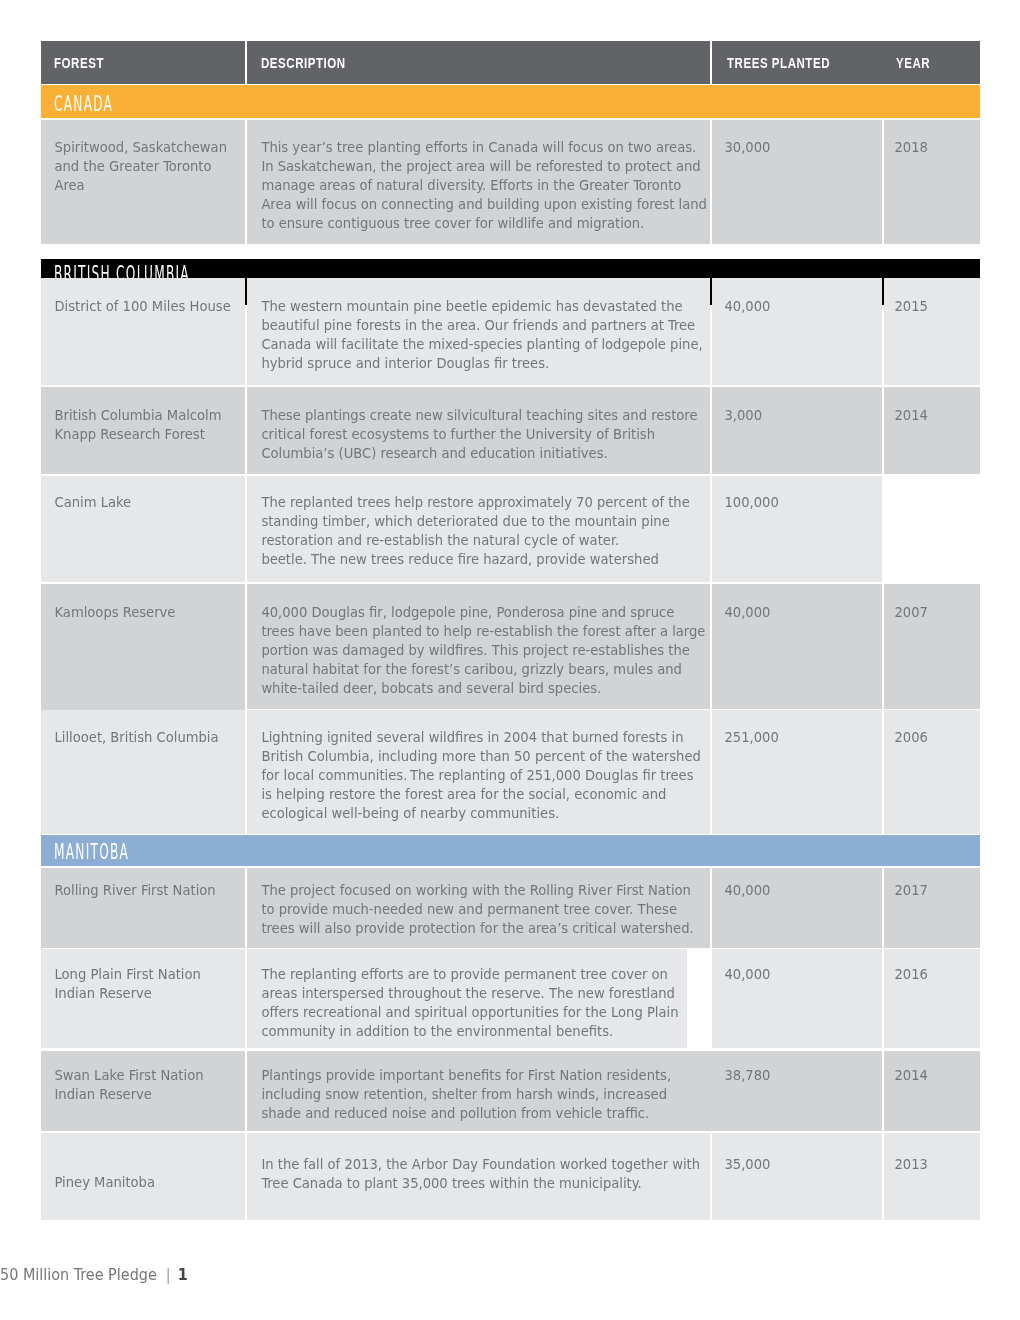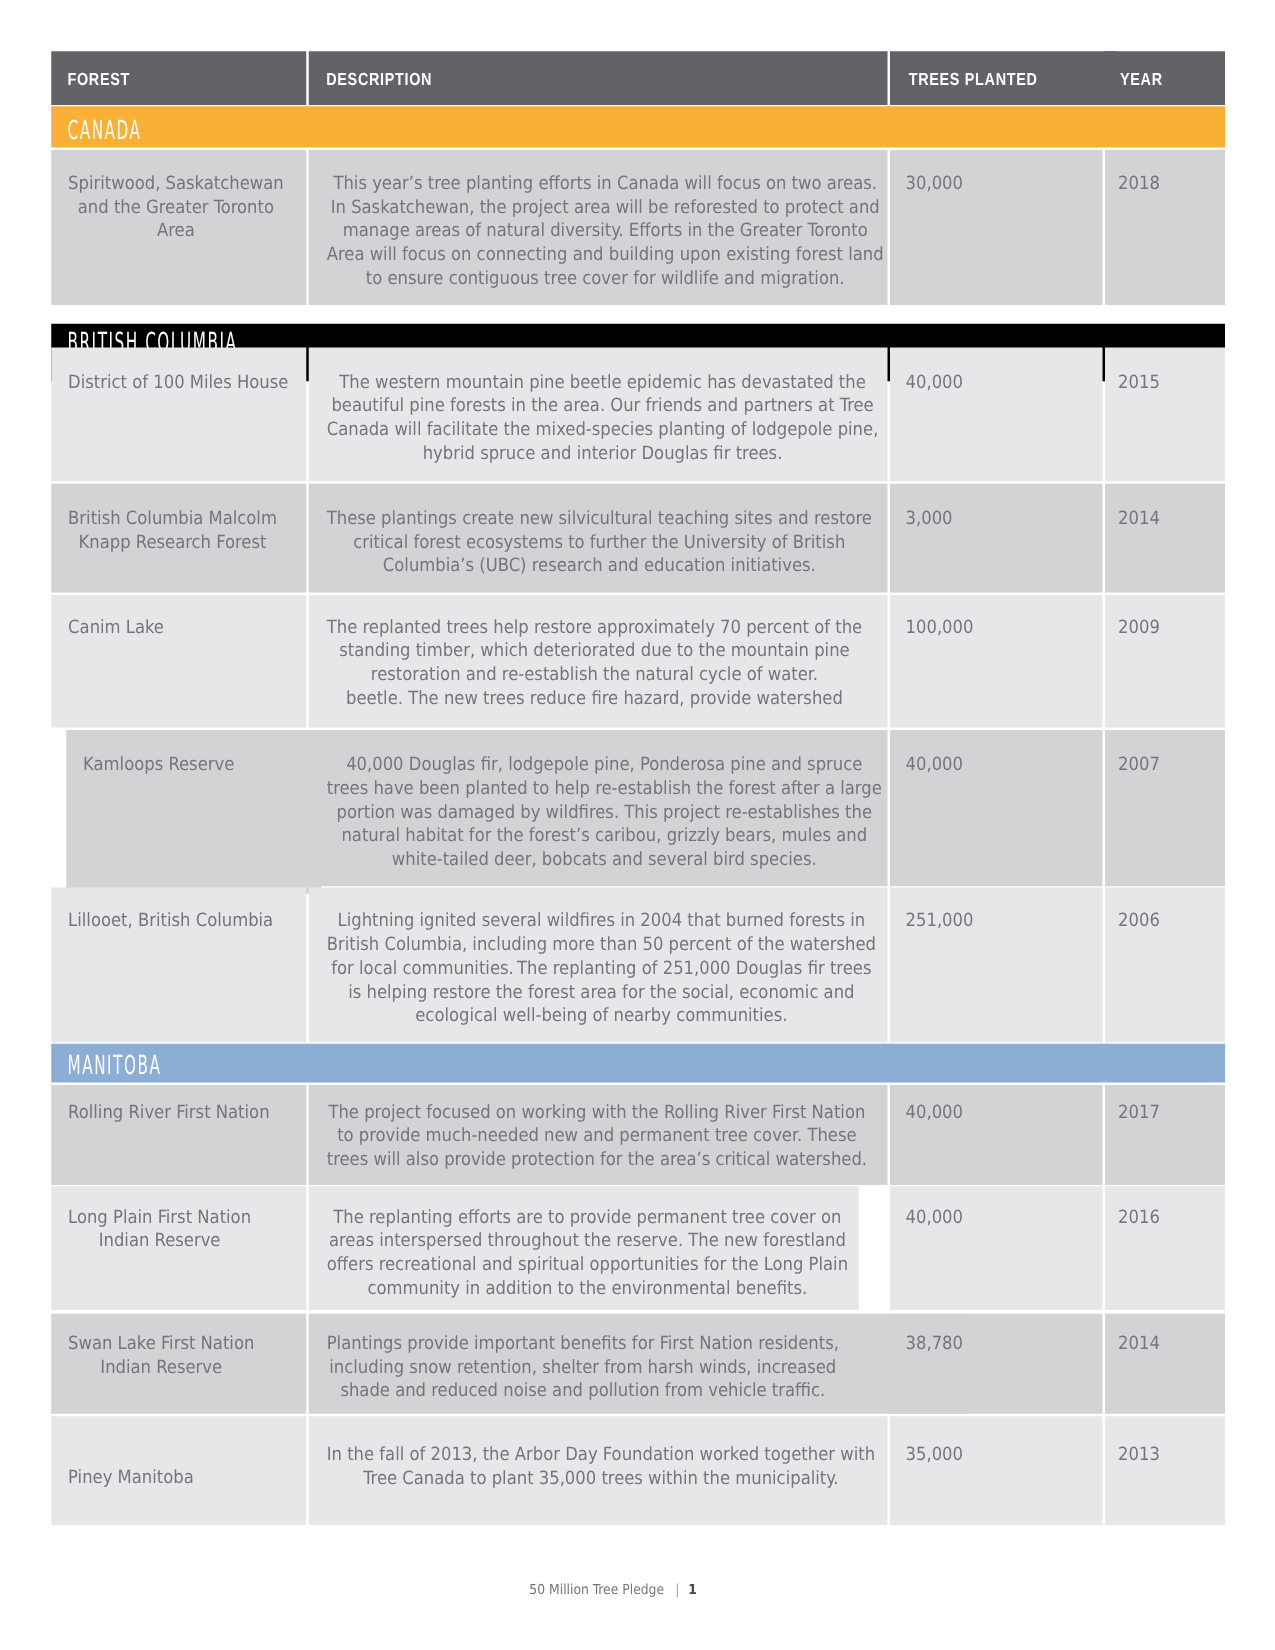--- a/index.html
+++ b/index.html
@@ -2,21 +2,21 @@
 <html><head>
 <meta charset="utf-8">
 <style>
 html, body { margin:0; padding:0; background:#ffffff; }
 body {
   width:1020px; height:1320px;
   font-family:"DejaVu Sans", sans-serif;
 }
 .page { position:relative; width:1020px; height:1320px; overflow:hidden; background:#ffffff; }
 
-.table { position:absolute; left:40.9px; top:0; width:939.1px; height:1320px;text-align:center; }
+.table { position:absolute; left:40.9px; top:0; width:939.1px; height:1320px; }
 
 .row, .band { position:absolute; left:0; width:939.1px; }
 .cell { position:absolute; top:0; box-sizing:border-box; }
 
 
 .hcell { background:#616366; }
 .hlabel {
   position:absolute; top:13.9px;
   color:#ffffff; font-size:14px; font-weight:bold;
   letter-spacing:0.655px; white-space:nowrap;
@@ -41,22 +41,22 @@
   position:absolute;
   color:#737679; font-size:14.6px; line-height:19.05px;
   font-family:"DejaVu Sans Condensed","DejaVu Sans", sans-serif;
   white-space:nowrap;
 }
 .ln { white-space:pre; }
 
 
 .footer {
   position:absolute; left:0; top:1265px; width:981px;
-  text-align:center;
-  font-size:11px; color:#737679;
+  text-align:left;
+  font-size:16px; color:#737679;
   font-family:"DejaVu Sans Condensed","DejaVu Sans", sans-serif;
 }
 .footer-sep { color:#9a9da0; padding:0 7px 0 9px; }
 .footer-page { color:#3f4447; font-weight:bold; }
 
 </style>
 </head>
 <body>
 
 <div class="page">
@@ -158,26 +158,23 @@
         <div class="txt" style="top:15.9px;left:14.1px">
           <div class="ln">The replanted trees help restore approximately 70 percent of the</div>
           <div class="ln">standing timber, which deteriorated due to the mountain pine</div>
           <div class="ln">restoration and re-establish the natural cycle of water.</div>
           <div class="ln">beetle. The new trees reduce fire hazard, provide watershed</div>
         </div>
       </div>
       <div class="cell c3" style="left:670.9px;width:170.3px;height:106.3px">
         <div class="txt" style="top:15.9px;left:12.7px">100,000</div>
       </div>
-      <div class="cell c4" style="left:842.9px;width:96.65px;height:106.3px">
-        <div class="txt" style="top:15.9px;left:10.7px">2009</div>
-      </div>
     </div>
     <div class="row drow shade-a" style="top:584px;height:124.5px">
-      <div class="cell c1" style="left:12px;width:204.25px;height:131px">
+      <div class="cell c1" style="left:0px;width:204.25px;height:131px">
         <div class="txt" style="top:18.1px;left:13.6px">
           <div class="ln">Kamloops Reserve</div>
         </div>
       </div>
       <div class="cell c2" style="left:206.4px;width:462.8px;height:124.5px">
         <div class="txt" style="top:18.1px;left:14.1px">
           <div class="ln">40,000 Douglas fir, lodgepole pine, Ponderosa pine and spruce</div>
           <div class="ln">trees have been planted to help re-establish the forest after a large</div>
           <div class="ln">portion was damaged by wildfires. This project re-establishes the</div>
           <div class="ln">natural habitat for the forest’s caribou, grizzly bears, mules and</div>

